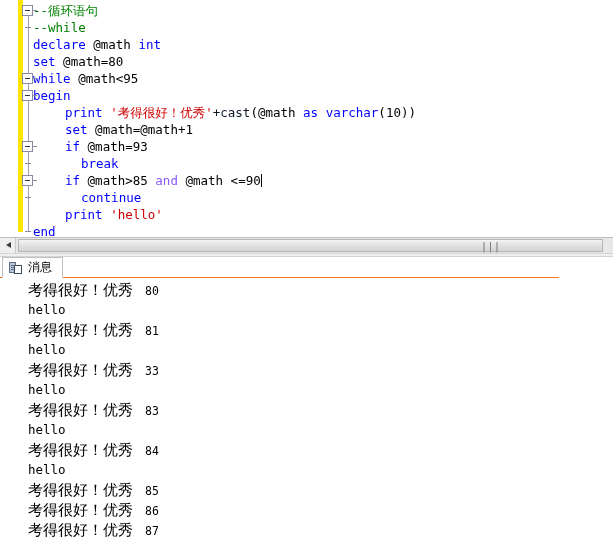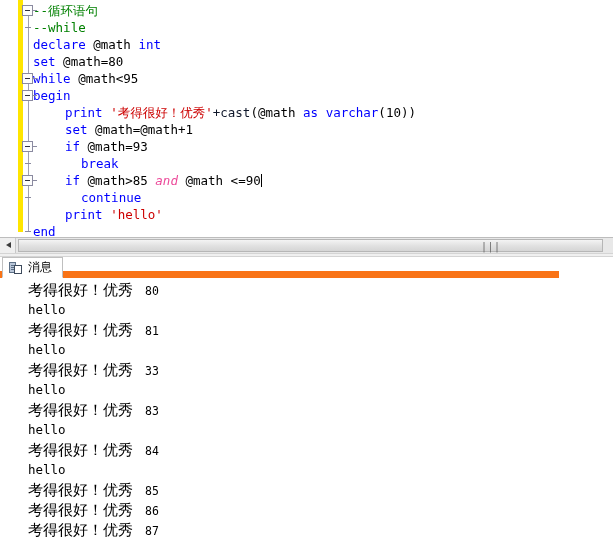--- a/index.html
+++ b/index.html
@@ -120,21 +120,21 @@
     width: 4px;
     height: 1px;
     background: #8a8aa0;
   }
 
   
   .t-kw      { color: #0000ff; }
   .t-comment { color: #008000; }
   .t-str     { color: #cc0000; }
   .t-fn      { color: #0f172a; }
-  .t-gray    { color: #ec4899; font-style: italic; }
+  .t-gray    { color: #8b5cf6; }
   .t-plain   { color: #000000; }
   .t-var     { color: #000000; }
   .caret {
     display: inline-block;
     width: 1px;
     height: 13px;
     background: #000;
     vertical-align: -2px;
     margin-left: 0px;
   }
@@ -214,21 +214,21 @@
     height: 281px;
     background: #ffffff;
   }
   .tab-strip {
     position: absolute;
     left: 0;
     top: 0;
     width: 559px;
     height: 21px;
     background: #ffffff;
-    border-bottom: 7px solid #f97316;
+    border-bottom: 1px solid #f97316;
     box-sizing: border-box;
   }
   .tab {
     position: absolute;
     left: 2px;
     top: 0;
     height: 21px;
     padding: 0 10px 0 6px;
     background: #ffffff;
     border-left: 1px solid #bfbfbf;

